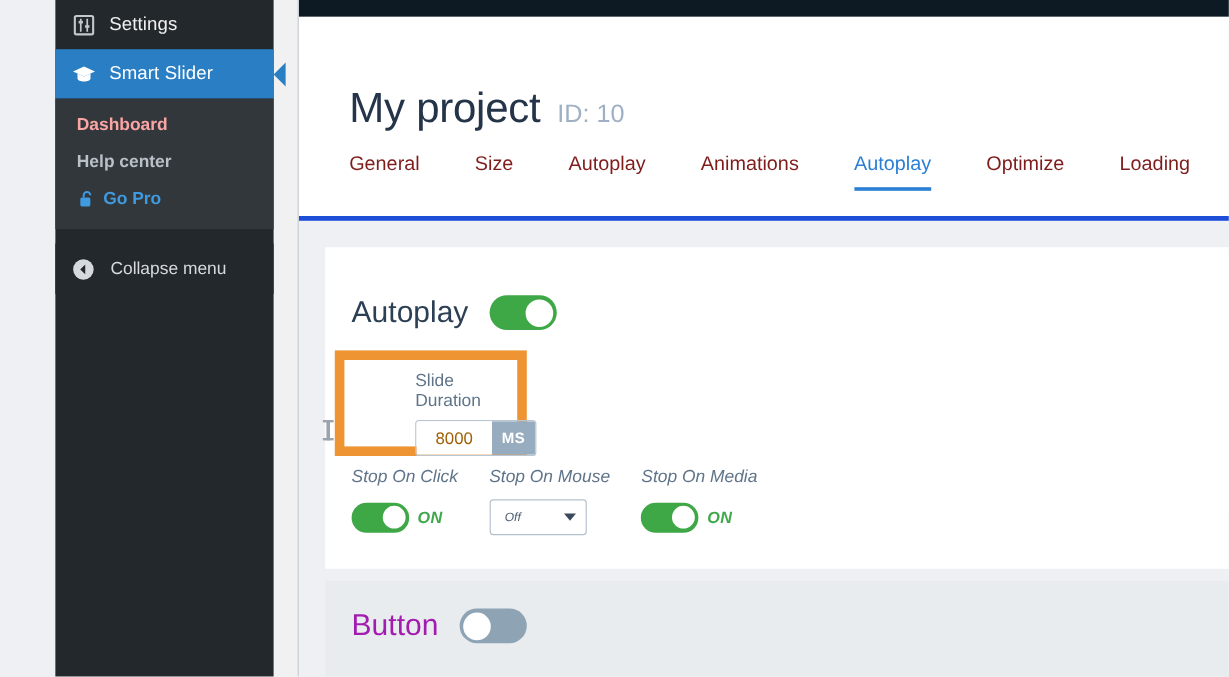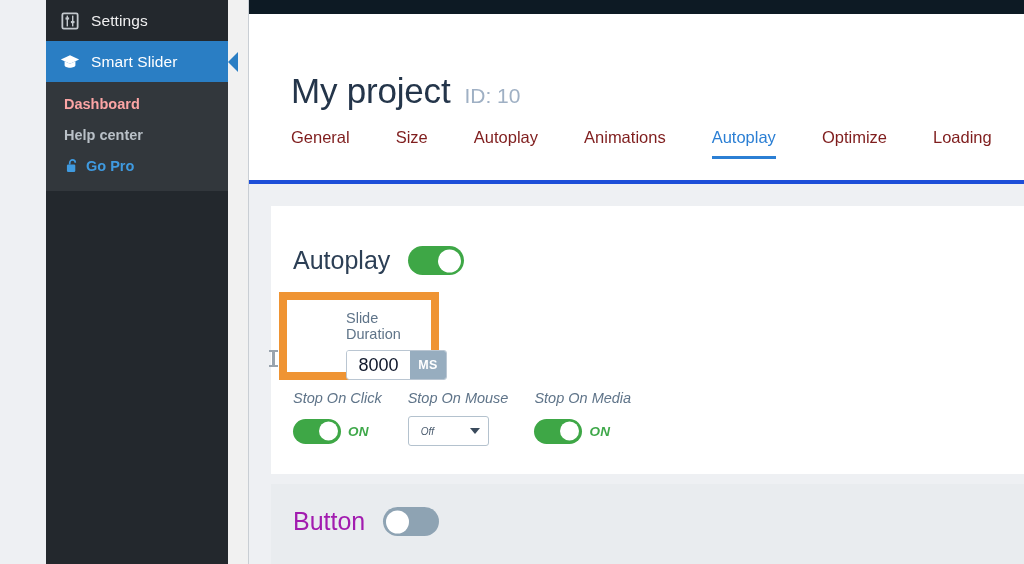--- a/index.html
+++ b/index.html
@@ -245,22 +245,22 @@
     border: 1px solid #bac6d2;
     border-radius: 3px;
     overflow: hidden;
   }
   #duration-value {
     flex: 1;
     background: #ffffff;
     display: flex;
     align-items: center;
     justify-content: center;
-    font-size: 18px;
-    color: #0f172a;
+    font-size: 14px;
+    color: #a16207;
   }
   #duration-unit {
     width: 36px;
     background: #97adbf;
     color: #ffffff;
     font-size: 12.5px;
     font-weight: bold;
     display: flex;
     align-items: center;
     justify-content: center;
@@ -378,20 +378,29 @@
         <span class="lock-icon">
           <svg width="13" height="15" viewBox="0 0 14 16" fill="#3f9ae0">
             <path d="M4 7 V5 A3 3 0 0 1 10 5" fill="none" stroke="#3f9ae0" stroke-width="1.8"></path>
             <rect x="1" y="7" width="9" height="8" rx="1.4"></rect>
           </svg>
         </span>
         <span>Go Pro</span>
       </div>
     </div>
 
+    <div id="collapse-menu">
+      <span class="mi-icon">
+        <svg width="19" height="19" viewBox="0 0 20 20">
+          <circle cx="10" cy="10" r="9" fill="#d6dade"></circle>
+          <path d="M11.6 5.8 L7.2 10 L11.6 14.2 Z" fill="#23282d"></path>
+        </svg>
+      </span>
+      <span class="ci-label">Collapse menu</span>
+    </div>
   </div>
 
   <div id="gap-strip"></div>
 
   <div id="content">
 
     <div id="topbar"></div>
 
     <div id="page-head">
       <div id="title-row">

